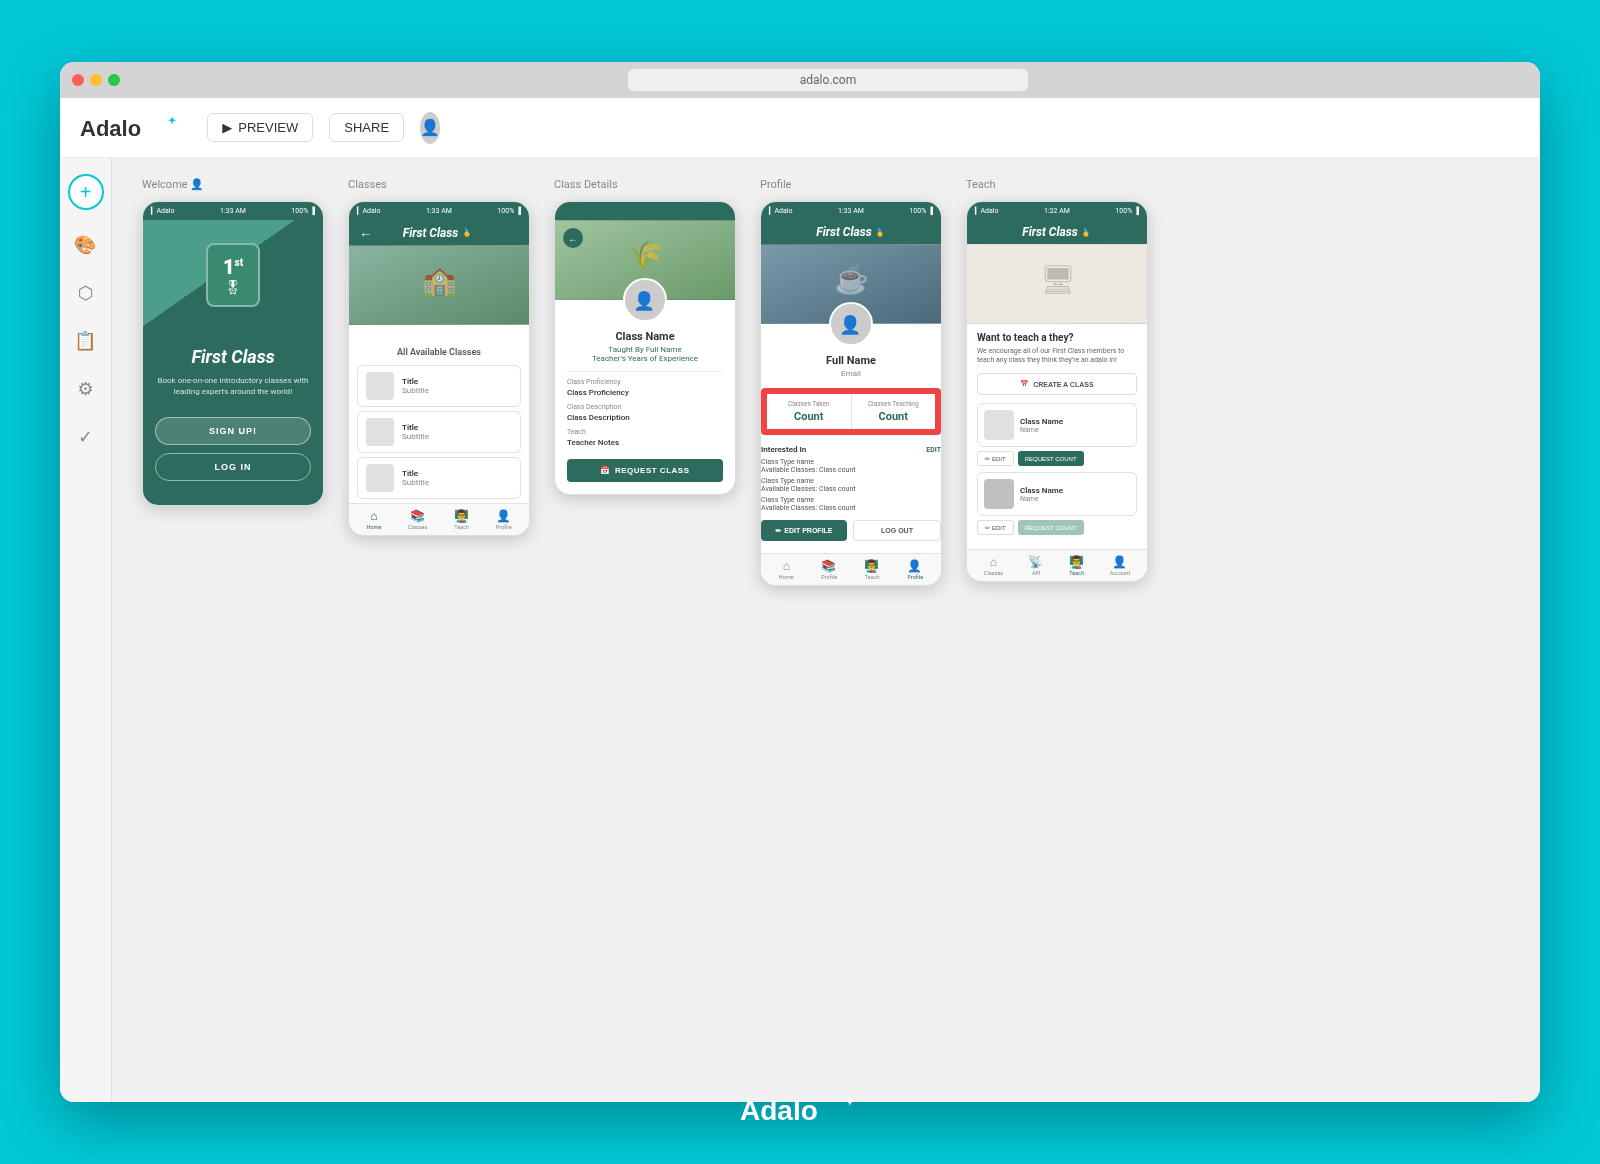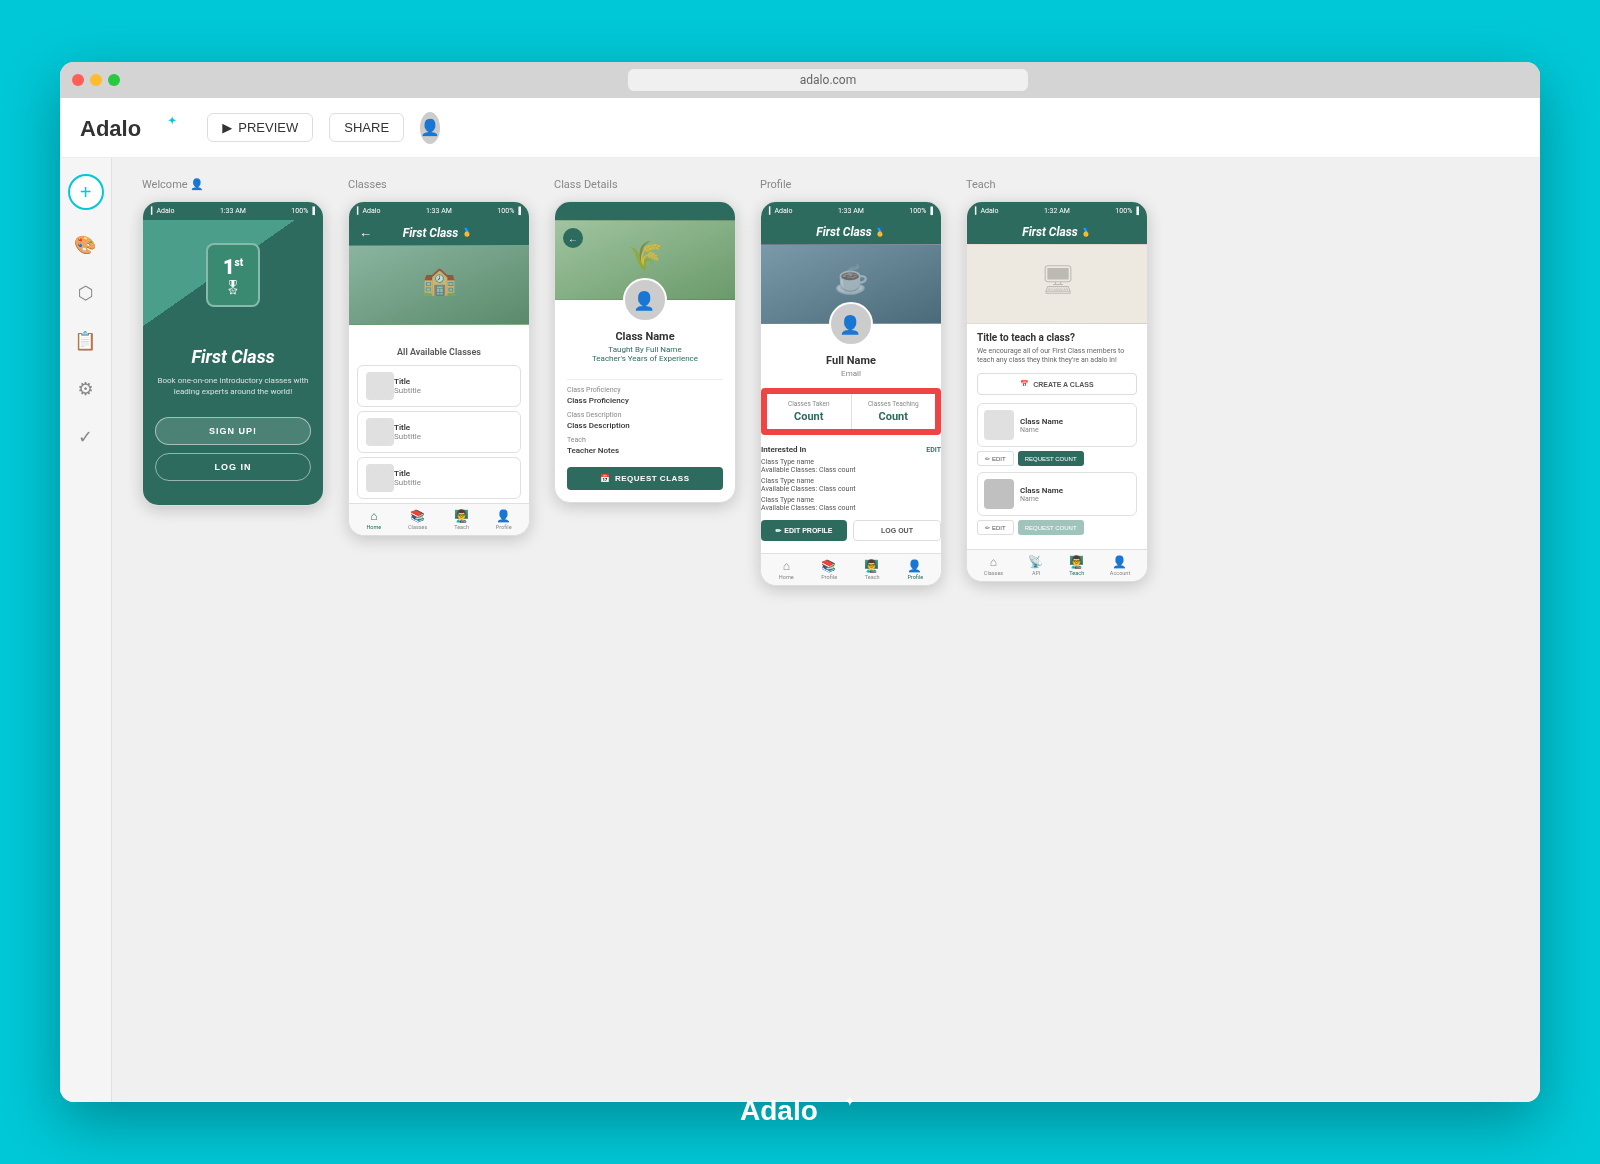--- a/index.html
+++ b/index.html
@@ -256,20 +256,21 @@
     .classes-list-header {
       padding: 22px 10px 4px;
       font-size: 9px;
       font-weight: 600;
       color: #555;
       text-align: center;
     }
     .class-list-item {
       display: flex;
       align-items: center;
+      gap: 8px;
       padding: 6px 8px;
       border: 1px solid #e0e0e0;
       border-radius: 6px;
       margin: 4px 8px;
       background: white;
     }
     .class-thumb {
       width: 28px;
       height: 28px;
       background: #e0e0e0;
@@ -324,21 +325,21 @@
     }
     .details-class-name {
       font-size: 11px;
       font-weight: 700;
       color: #333;
       margin-bottom: 2px;
     }
     .details-taught-by {
       font-size: 8px;
       color: #2d6b5e;
-      margin-bottom: 16px;
+      margin-bottom: 8px;
     }
     .details-section-label {
       font-size: 7px;
       color: #888;
       text-align: left;
       margin-bottom: 2px;
       margin-top: 6px;
     }
     .details-section-value {
       font-size: 8px;
@@ -894,21 +895,21 @@
             </div>
             <span style="width:16px;"></span>
           </div>
           <div class="teach-hero-img">
             <svg width="182" height="78">
               <rect width="182" height="78" fill="#ede8e0"></rect>
               <text x="91" y="44" text-anchor="middle" font-size="28" fill="rgba(0,0,0,0.2)">🖥</text>
             </svg>
           </div>
           <div class="teach-body">
-            <div class="teach-title">Title to teach a class?</div>
+            <div class="teach-title">Want to teach a they?</div>
             <div class="teach-subtitle">We encourage all of our First Class members to teach any class they think they're an adalo in!</div>
             <button class="create-class-btn">
               <span>📅</span>
               <span>CREATE A CLASS</span>
             </button>
 
             <div class="teach-class-item">
               <div class="teach-class-thumb"></div>
               <div class="teach-class-info">
                 <div class="teach-class-name">Class Name</div>

